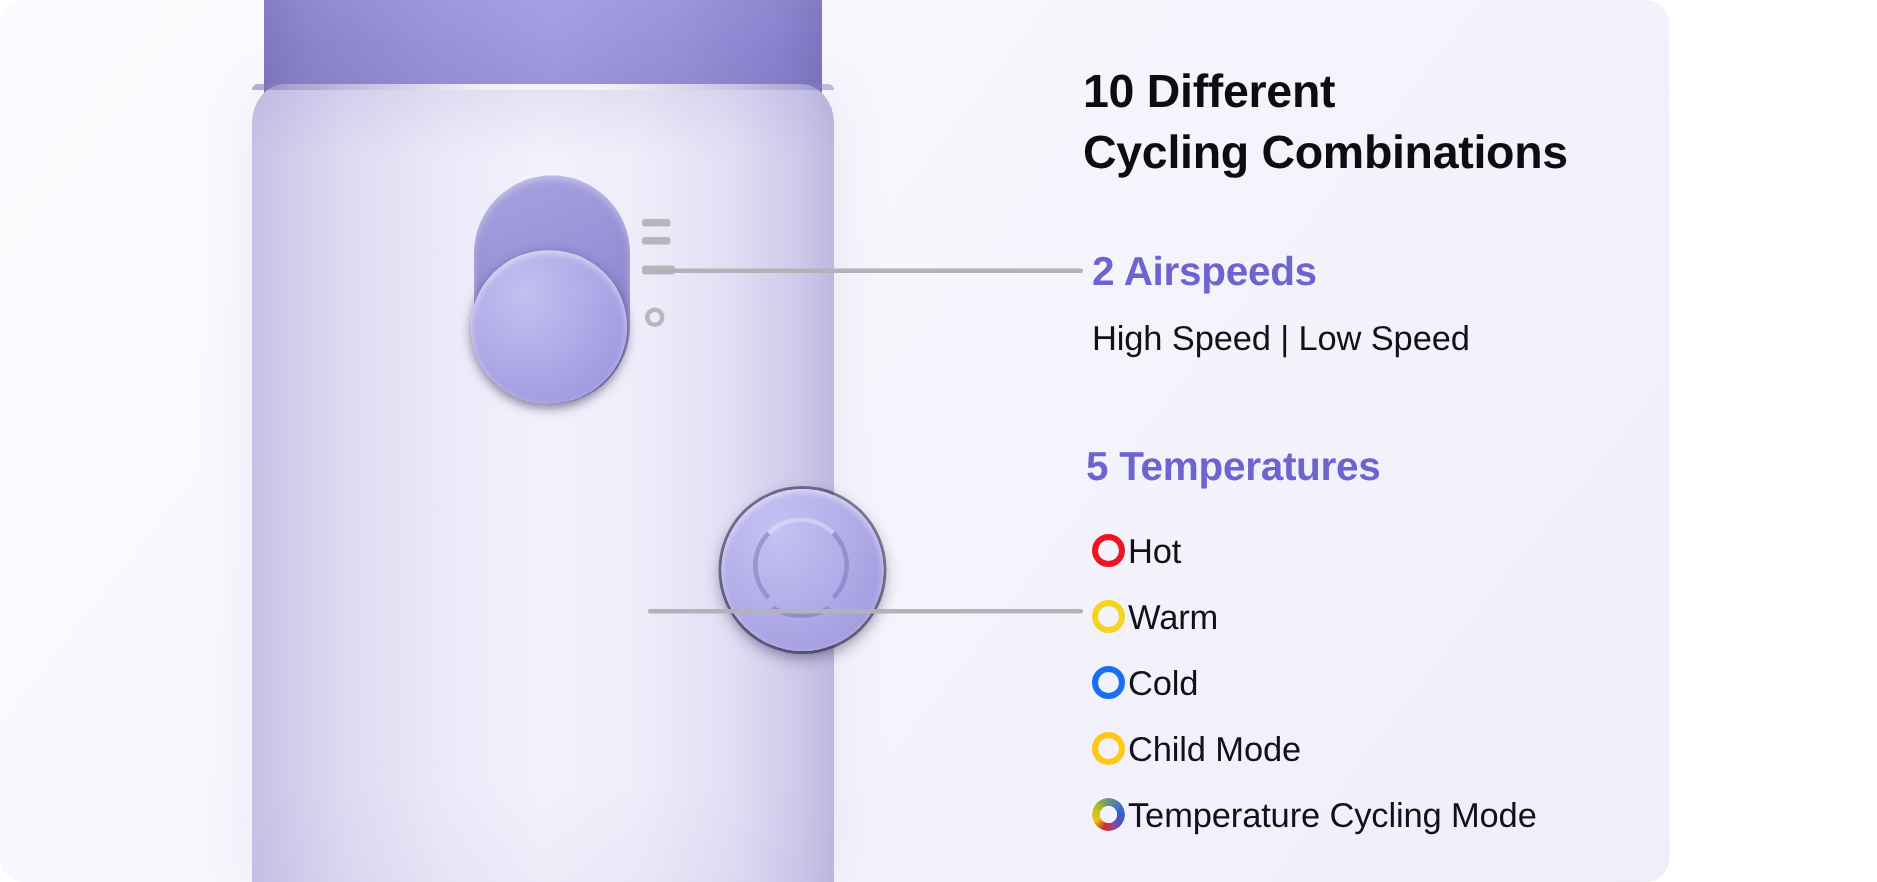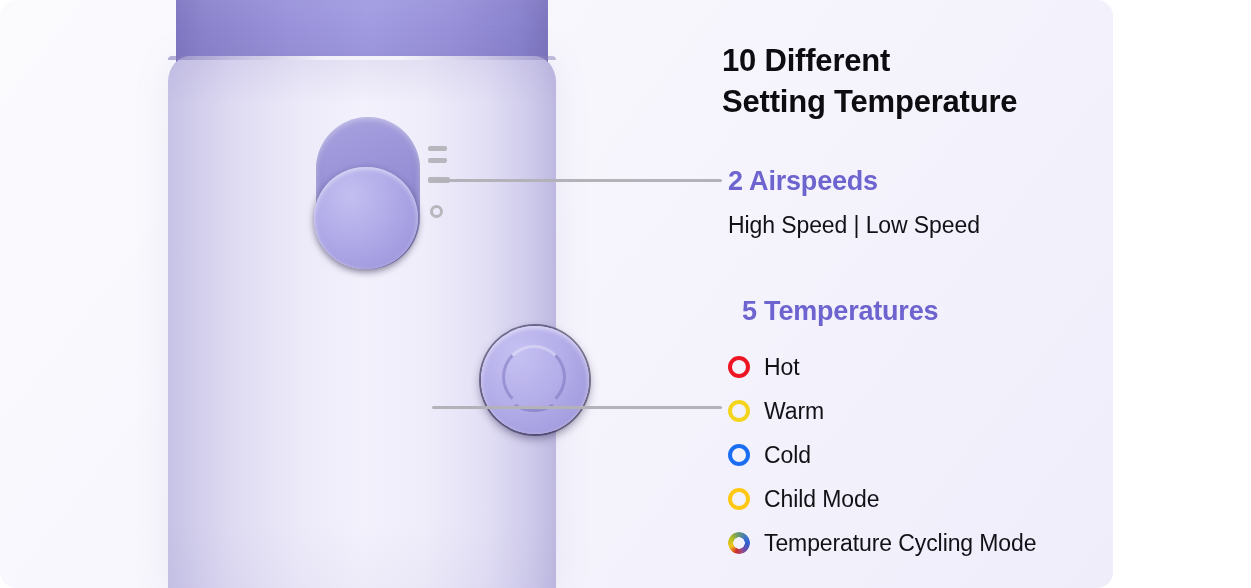--- a/index.html
+++ b/index.html
@@ -208,21 +208,21 @@
 
   .section-heading {
     position: absolute;
     font-size: 27px;
     font-weight: bold;
     color: #6d64cf;
     letter-spacing: -0.2px;
     text-align: center;
   }
   .heading-airspeeds { left: 6px; top: 166px; }
-  .heading-temps     { left: 20px; top: 296px; }
+  .heading-temps     { left: 2px; top: 296px; }
 
   .sub-line {
     position: absolute;
     left: 6px;
     top: 212px;
     font-size: 23px;
     color: #111116;
     letter-spacing: -0.1px;
   }
 
@@ -254,21 +254,21 @@
         #f0c41c 96deg,
         #b9c01f 150deg,
         #6d9a6a 200deg,
         #3f74c8 262deg,
         #2f5fd0 300deg,
         #7a4a9e 360deg);
     -webkit-mask: radial-gradient(circle, transparent 0 5.5px, #000 6px);
             mask: radial-gradient(circle, transparent 0 5.5px, #000 6px);
   }
   .temp-label {
-    margin-left: 14px;
+    margin-left: 2px;
     font-size: 23px;
     color: #111116;
     letter-spacing: -0.1px;
     white-space: nowrap;
   }
 </style>
 </head>
 <body>
 
 <div class="screen">
@@ -302,21 +302,21 @@
     <div class="mark-off"></div>
   </div>
 
   <div class="leader leader-airspeed"></div>
   <div class="leader leader-temp"></div>
 
   <div class="info">
 
     <div class="headline">
       <div>10 Different</div>
-      <div>Setting Temperature</div>
+      <div>Cycling Combinations</div>
     </div>
 
     <div class="section-heading heading-airspeeds">2 Airspeeds</div>
 
     <div class="sub-line">High Speed | Low Speed</div>
 
     <div class="section-heading heading-temps">5 Temperatures</div>
 
     <div class="temp-list">
 

